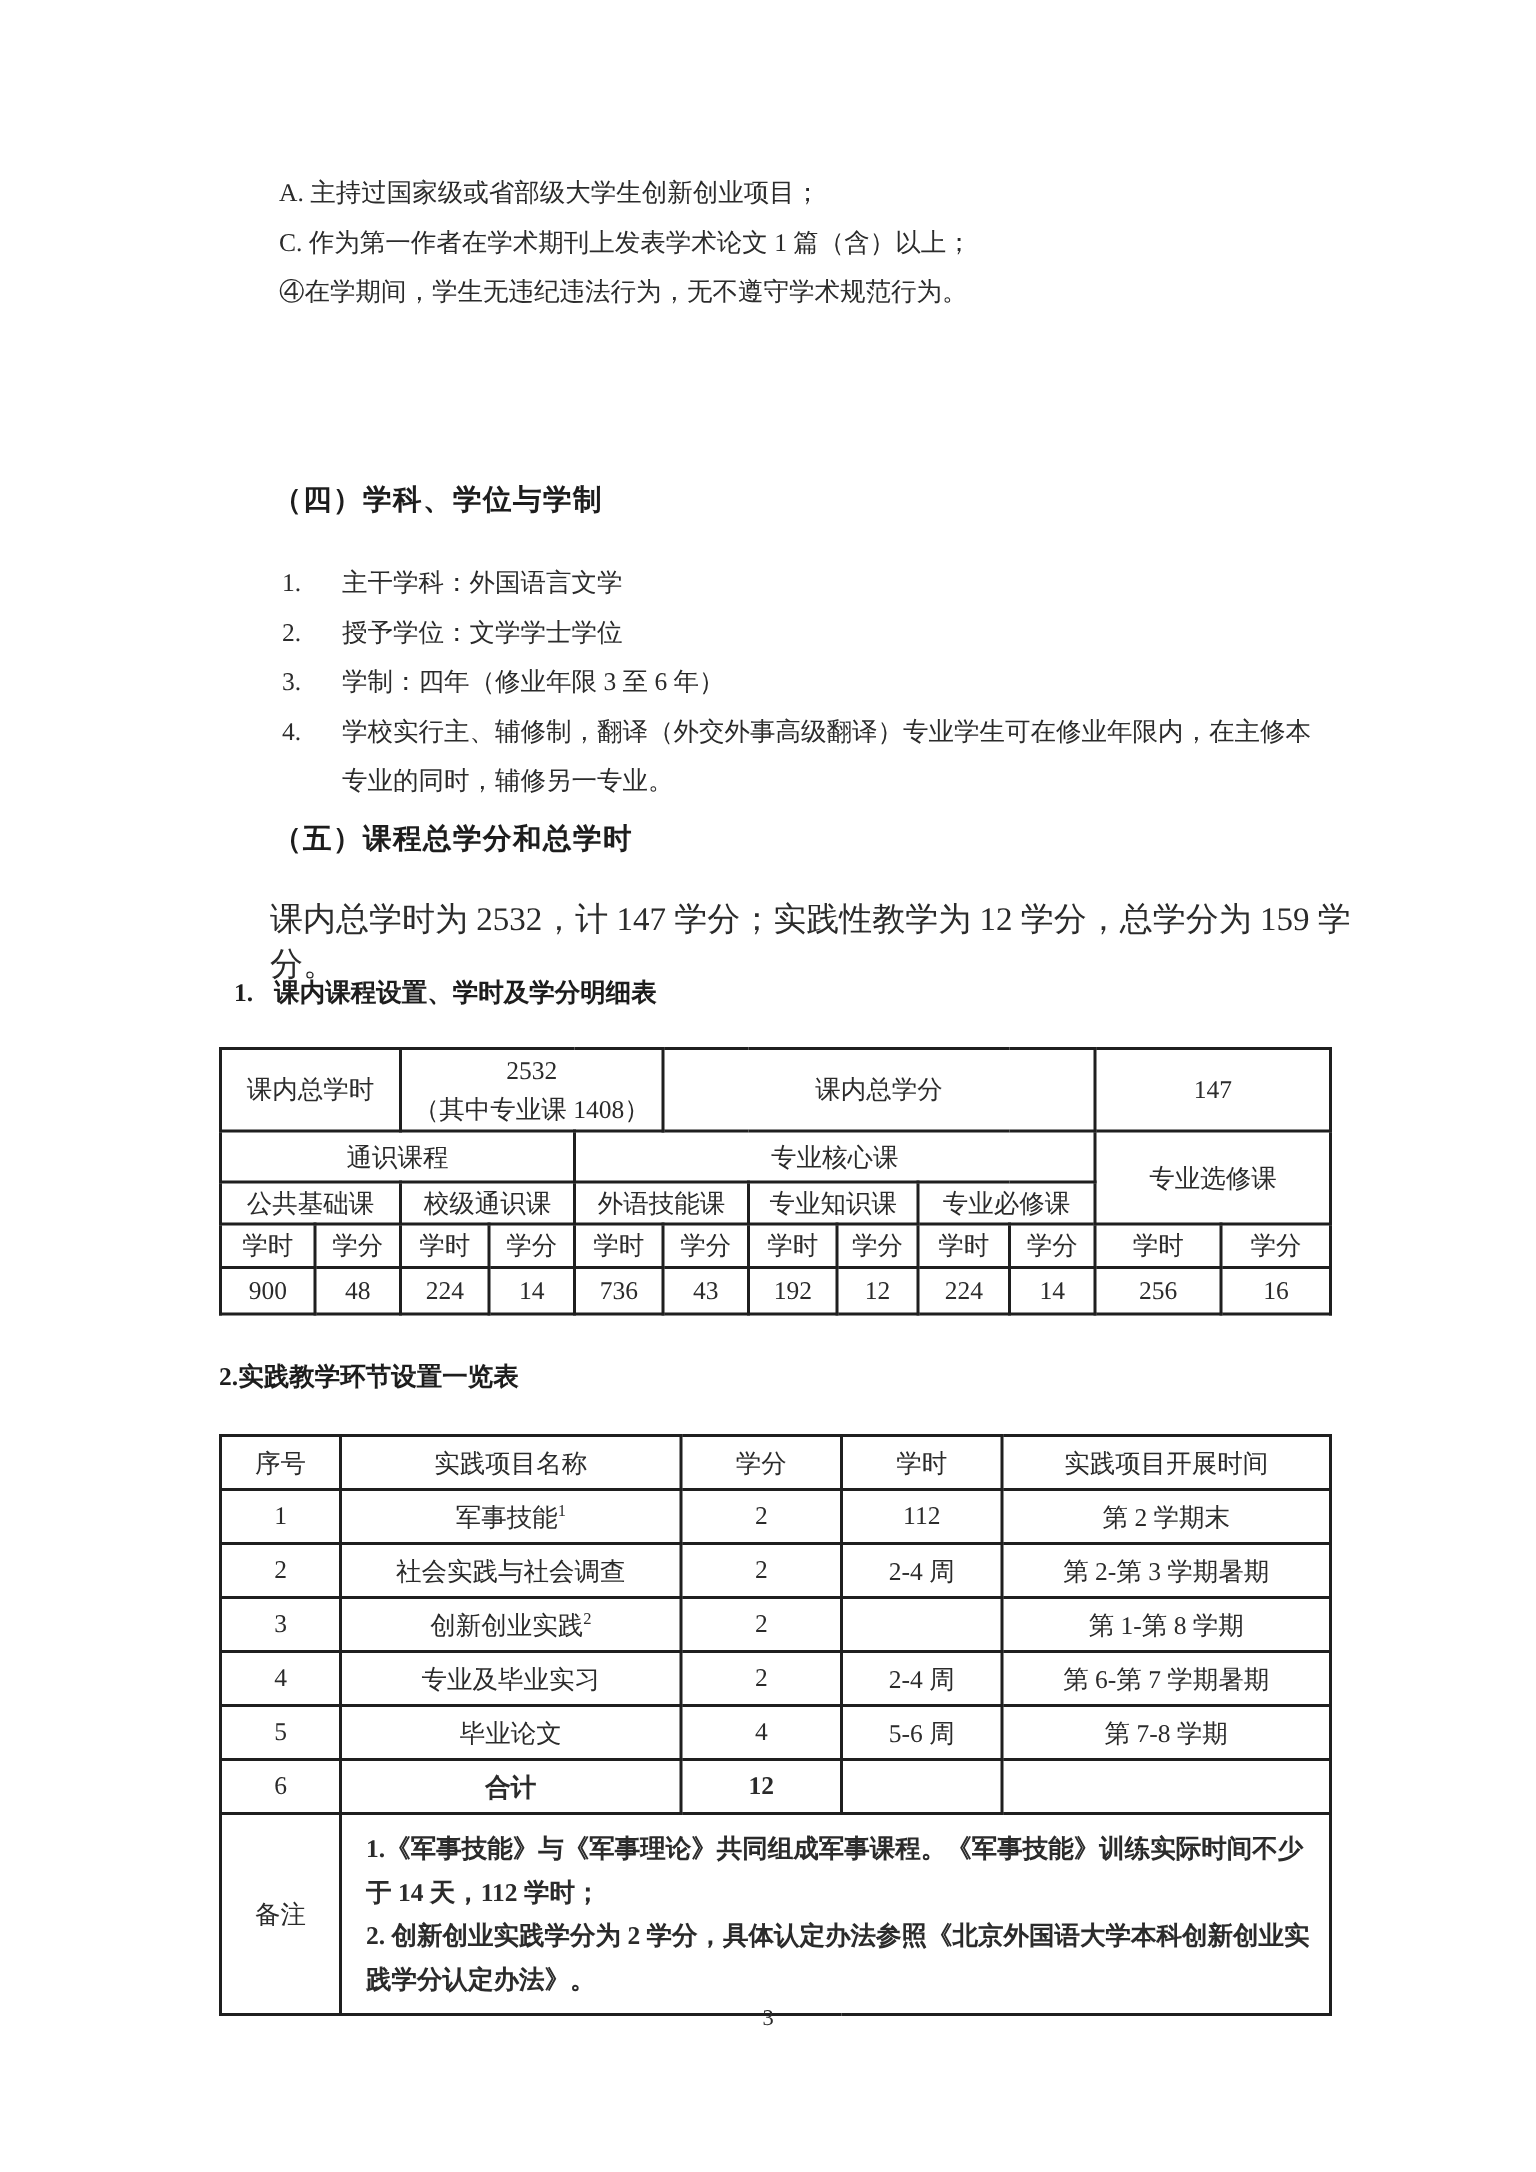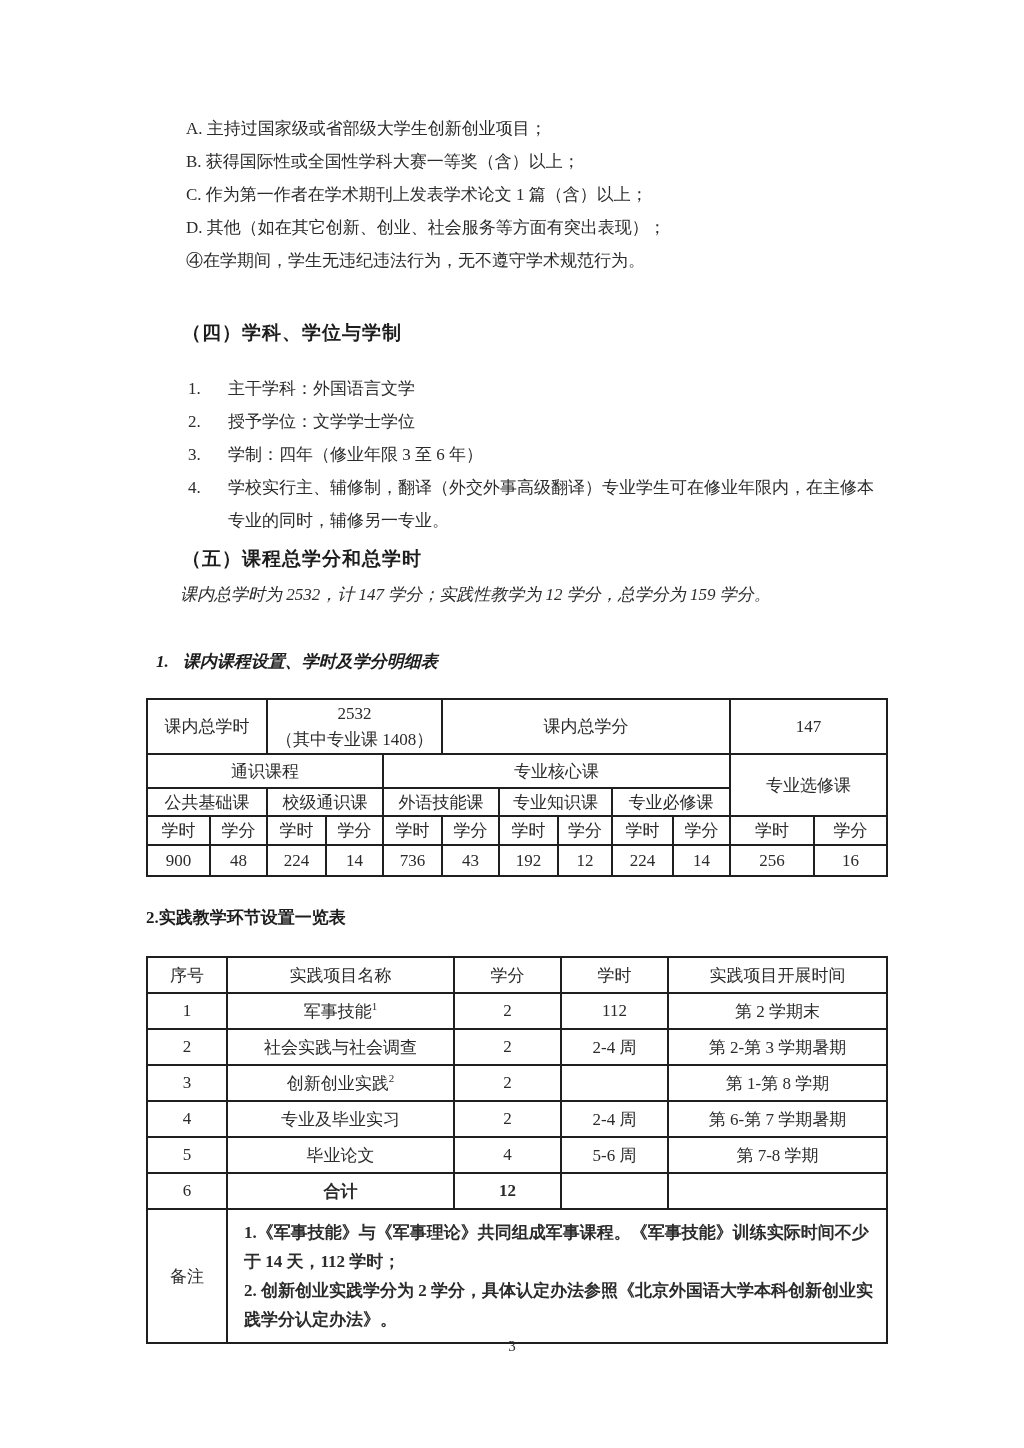--- a/index.html
+++ b/index.html
@@ -19,25 +19,25 @@
     font-size:19px; font-weight:700; color:#1d1d1d;
     letter-spacing:1px;
   }
   .h4 { top:320px; }
   .h5 { top:546px; }
   .numlist { position:absolute; left:188px; top:372px; width:700px; }
   .numlist .item { display:flex; font-size:17px; line-height:33px; }
   .numlist .num { width:40px; flex:0 0 40px; }
   .numlist .itx { width:660px; }
   .para {
-    position:absolute; left:180px; top:580px; width:730px;
-    font-size:17px; line-height:30px;font-style:italic;
+    position:absolute; left:180px; top:598px; width:730px;
+    font-size:22px; line-height:30px;
   }
   .tbl-title { position:absolute; font-size:17px; font-weight:700; color:#1d1d1d; }
-  .t1-title { left:156px; top:650px;font-style:italic; }
+  .t1-title { left:156px; top:650px; }
   .t1-title .ttxt { margin-left:14px; }
   .t2-title { left:146px; top:906px; }
   table { border-collapse:collapse; table-layout:fixed; position:absolute; left:146px; }
   .table1 { top:698px; width:740px;border-radius:30px; }
   .table2 { top:956px; width:740px; }
   td {
     border:2px solid #1f1f1f;
     text-align:center; vertical-align:middle;
     font-size:17px; padding:0 2px;
     overflow:hidden;
@@ -55,23 +55,21 @@
     text-align:center; font-size:15px;
   }
 </style>
 </head>
 <body>
 
 <div class="page">
 
   <div class="intro">
     <div class="txtline">A. 主持过国家级或省部级大学生创新创业项目；</div>
-    <div class="txtline">B. 获得国际性或全国性学科大赛一等奖（含）以上；</div>
     <div class="txtline">C. 作为第一作者在学术期刊上发表学术论文 1 篇（含）以上；</div>
-    <div class="txtline">D. 其他（如在其它创新、创业、社会服务等方面有突出表现）；</div>
     <div class="txtline">④在学期间，学生无违纪违法行为，无不遵守学术规范行为。</div>
   </div>
 
   <div class="sec-heading h4">（四）学科、学位与学制</div>
 
   <div class="numlist">
     <div class="item">
       <span class="num">1.</span>
       <span class="itx">主干学科：外国语言文学</span>
     </div>

